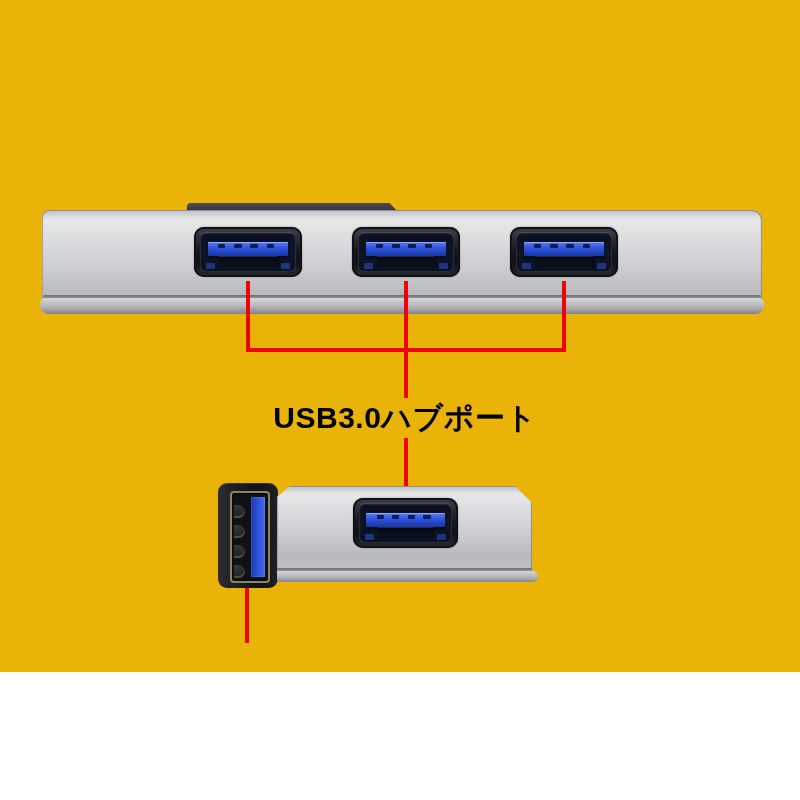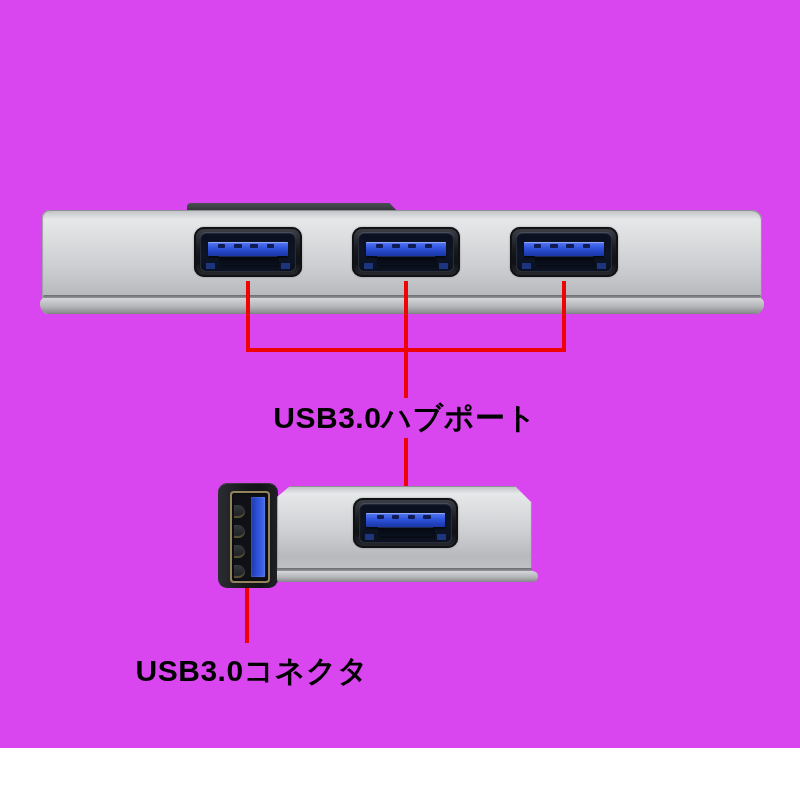--- a/index.html
+++ b/index.html
@@ -1,17 +1,17 @@
 <!DOCTYPE html>
 <html><head>
 <meta charset="utf-8">
 <style>
   html,body{margin:0;padding:0;background:#ffffff;}
   #canvas{
-    position:relative;width:800px;height:748px;background:#d946ef;overflow:hidden;
+    position:relative;width:800px;height:672px;background:#eab308;overflow:hidden;
     font-family:"Liberation Sans",sans-serif;
   }
   .abs{position:absolute;}
 
   
   .silver-body{
     background:linear-gradient(180deg,#bfc0c4 0%,#e6e7e9 9%,#dcdddf 28%,#cdced1 55%,#b8b9bd 82%,#c2c3c6 100%);
     box-shadow:inset 0 1px 0 #8e8f94, inset 1px 0 1px #9fa0a5, inset -1px 0 1px #8b8c91;
   }
   .hub-top-body{left:42px;top:210px;width:720px;height:104px;border-radius:8px 10px 6px 6px;}
@@ -173,16 +173,15 @@
           <span class="notch n4"></span>
       </div>
       <div class="contacts"></div>
       <div class="glint glint-l"></div>
         <div class="glint glint-r"></div>
     </div>
   </div>
 
   <div class="rline" style="left:245px;top:588px;width:4px;height:55px;"></div>
 
-  <div class="callout-label" style="left:252px;top:651px;">USB3.0コネクタ</div>
 
 
 </div>
 
 </body></html>

